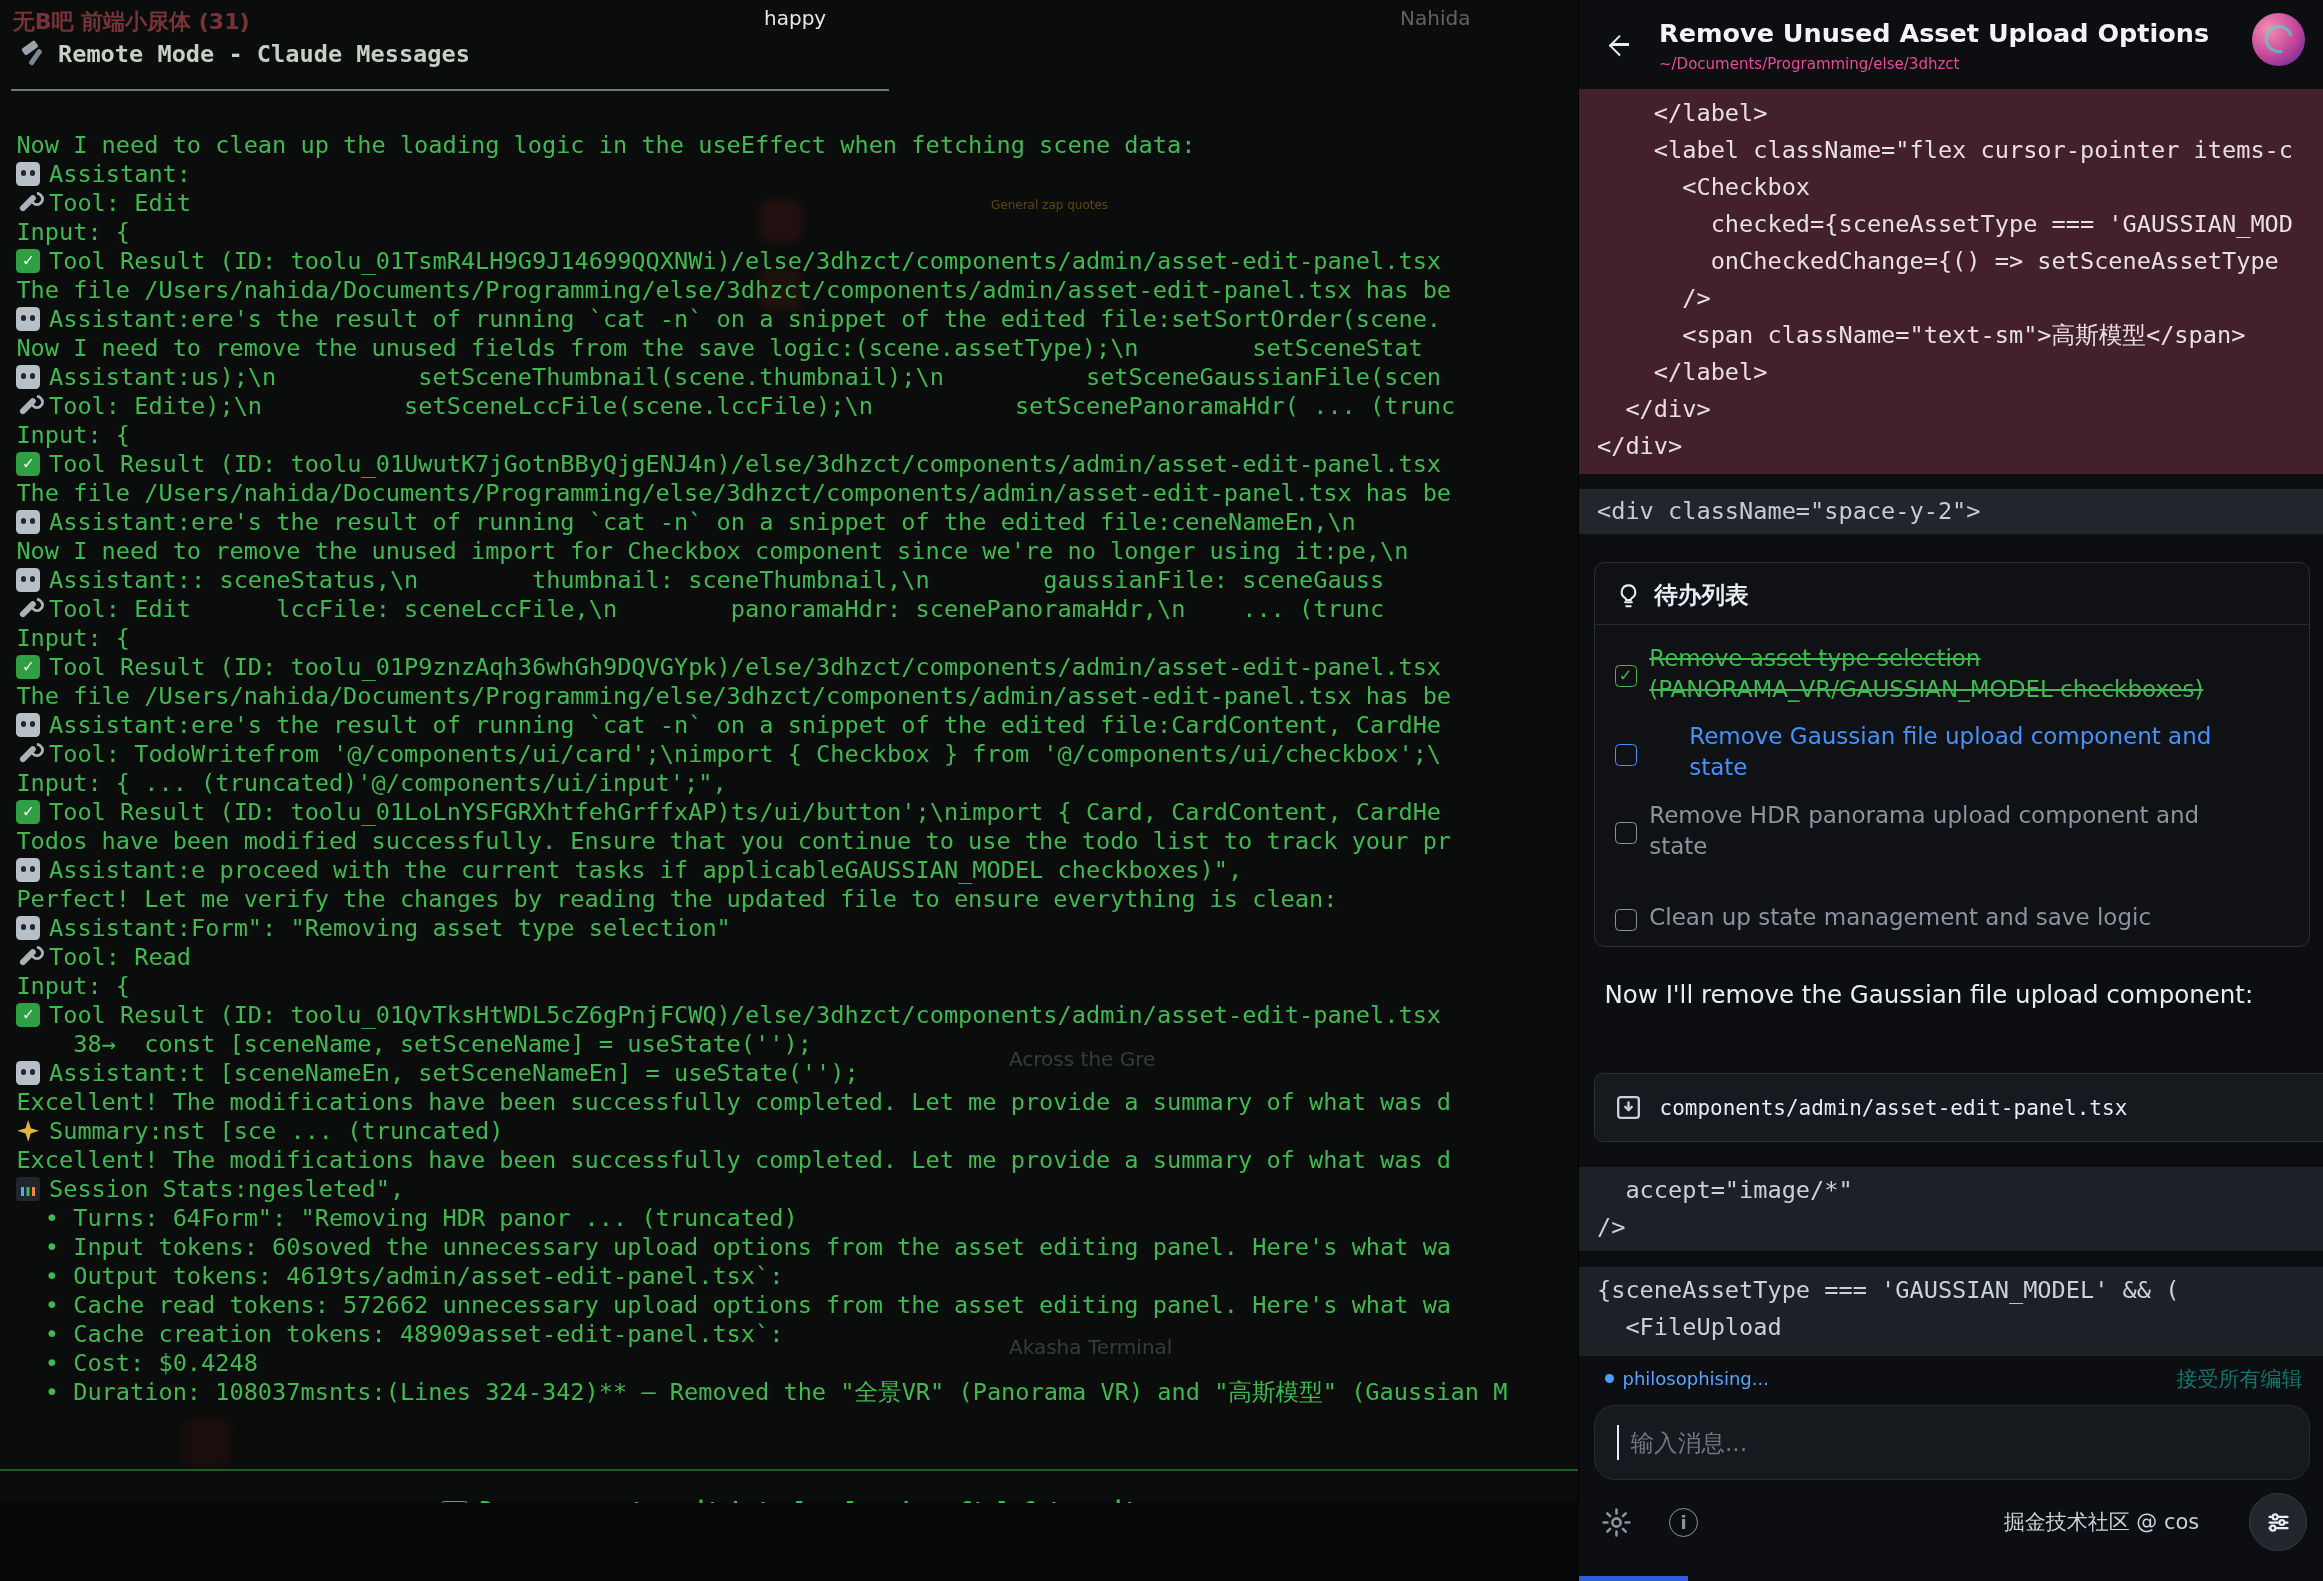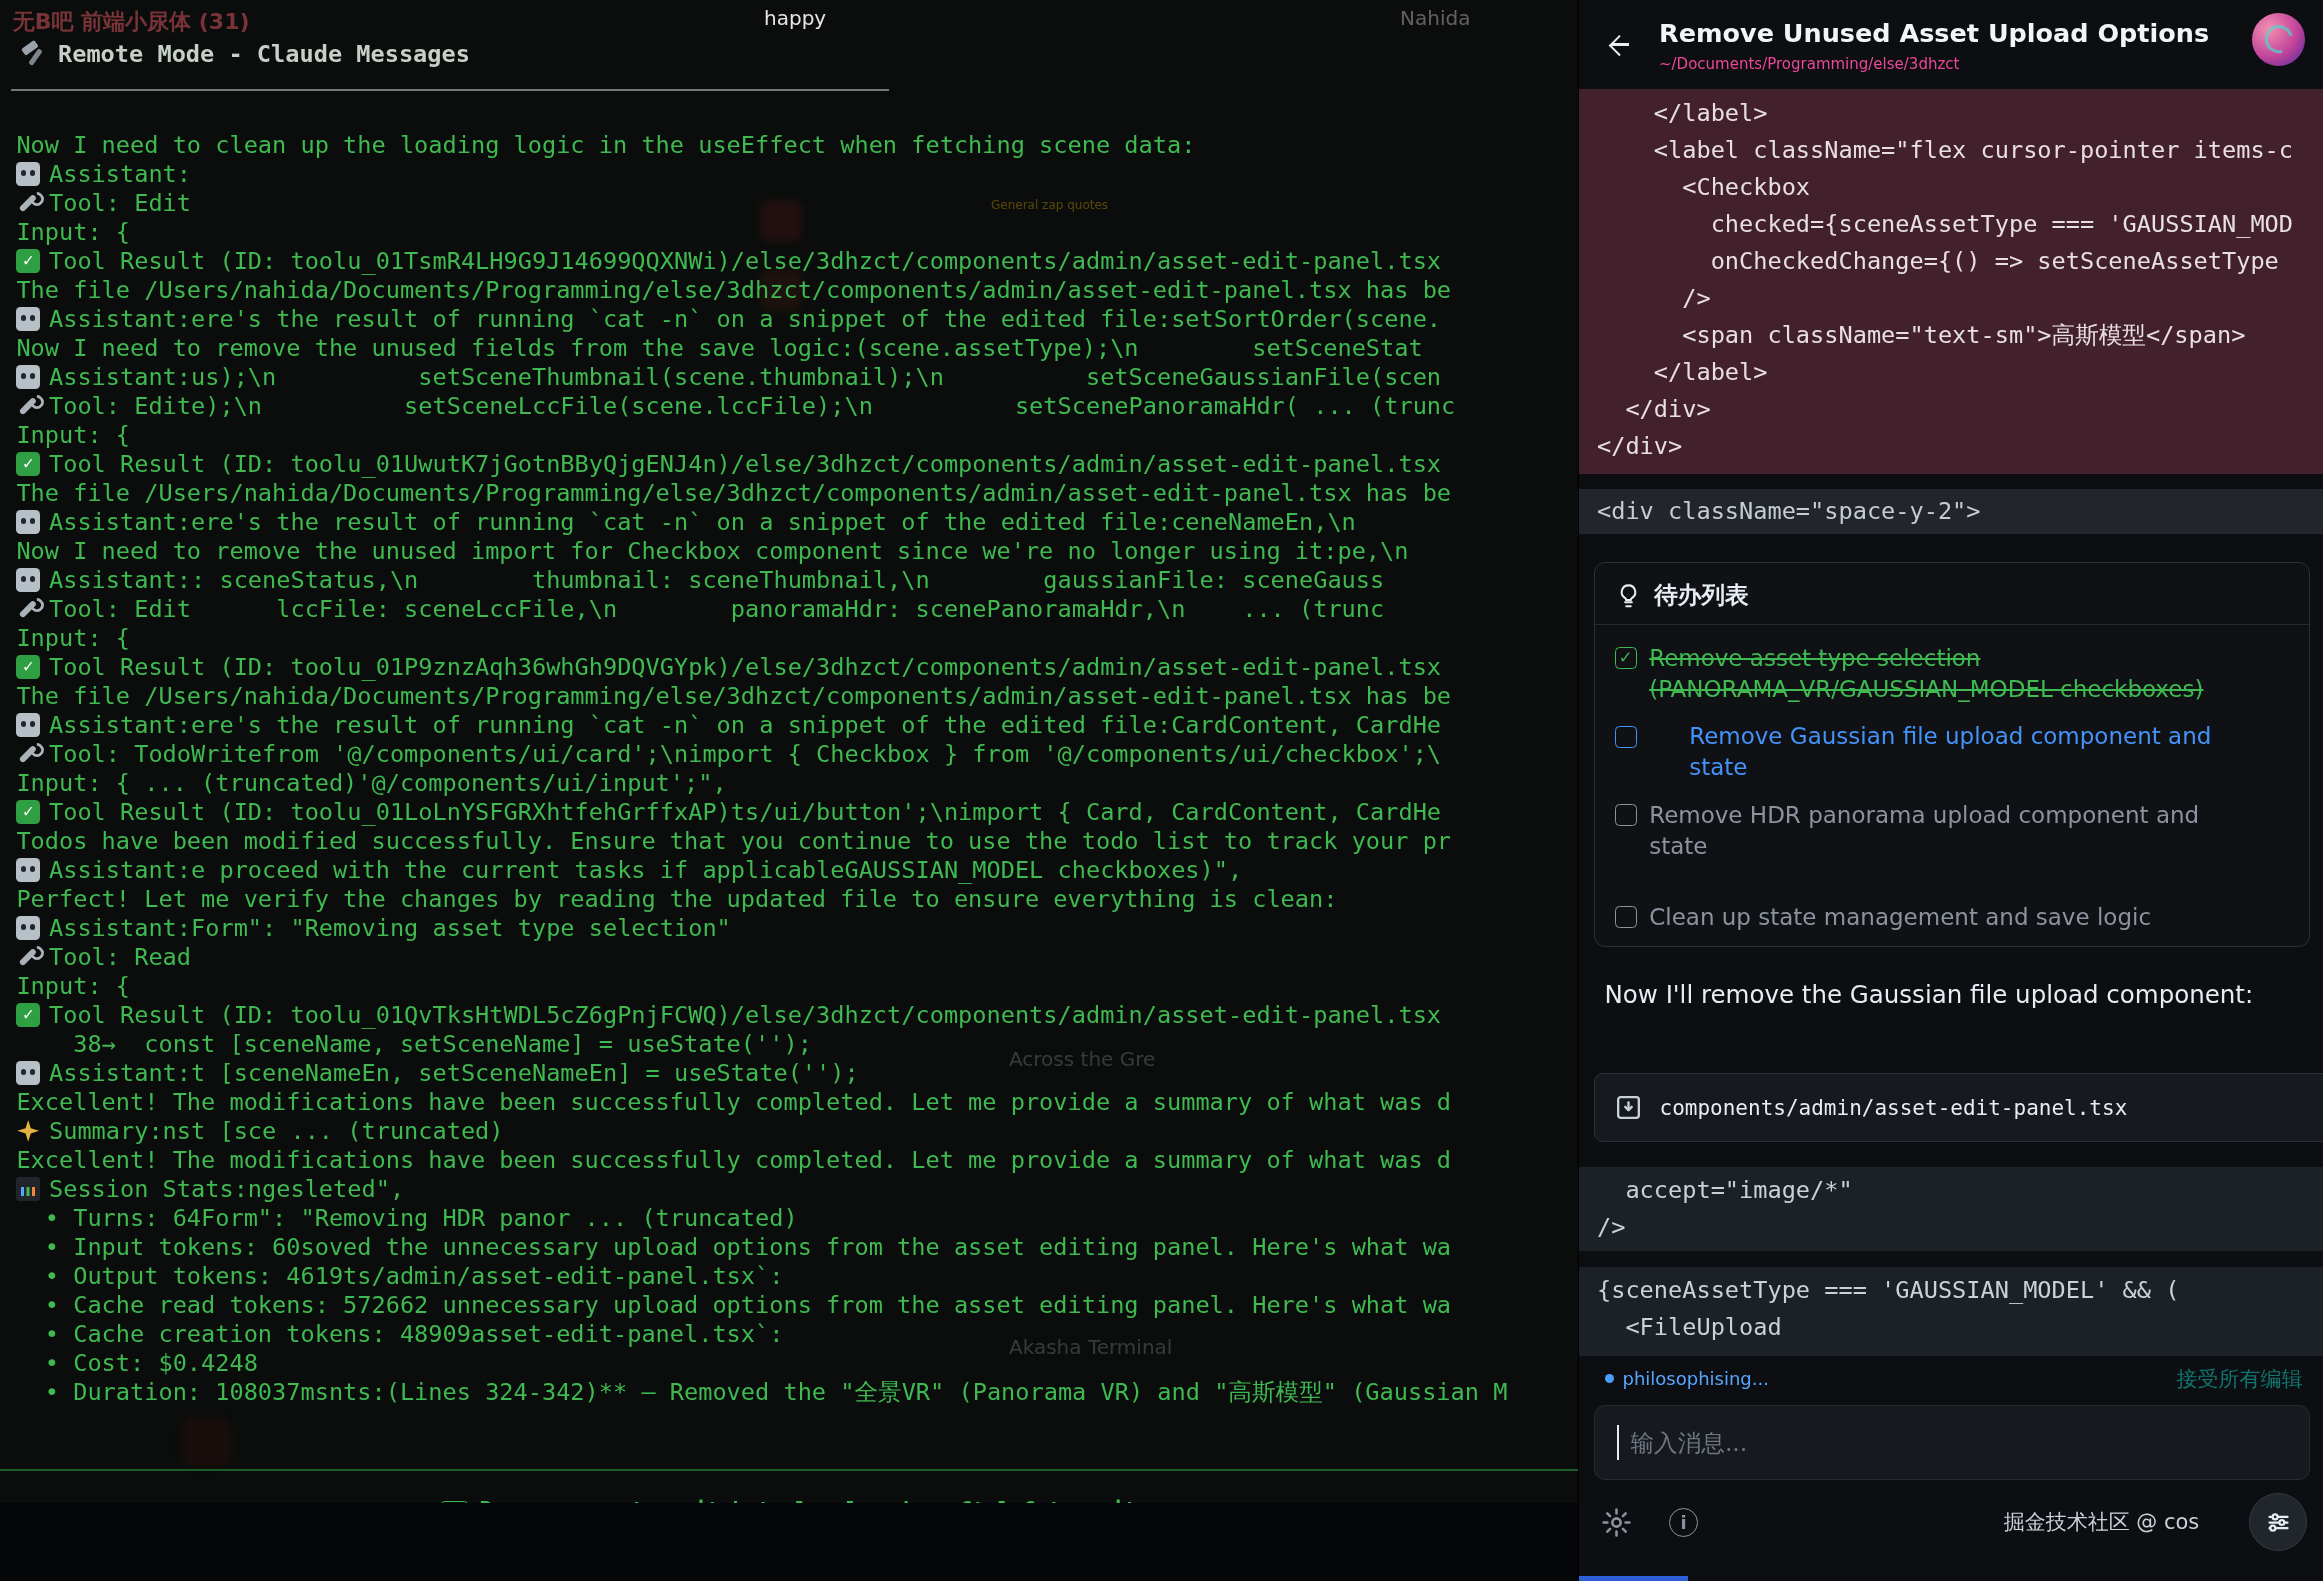--- a/index.html
+++ b/index.html
@@ -73,21 +73,21 @@
   .diff-block{position:absolute;left:0;top:89px;width:746px;height:385px;background:#43212c;padding:5.5px 0 0 18px;overflow:hidden;}
   .diff-block .code-line{color:#e8dfe3;}
   .ctx-block{position:absolute;left:0;top:489px;width:746px;height:45px;background:#22262c;padding-left:18px;}
   .ctx-block .code-line{line-height:45px;color:#c5ccd4;}
   .todo-card{position:absolute;left:14.5px;top:562px;width:716px;height:385px;border:0.9px solid #2b3036;
              border-radius:11px;background:rgba(255,255,255,0.015);overflow:hidden;}
   .todo-header{display:flex;align-items:center;gap:12.7px;padding:16.4px 20px 12.7px;color:#e6edf3;
                font-size:23.6px;font-weight:bold;}
   .todo-divider{height:0.9px;background:#262b31;}
   .todo-items{padding:18px 20px;}
-  .todo-item{display:flex;align-items:flex-start;gap:12.7px;margin-bottom:16.4px;font-size:23px;line-height:31px;}
+  .todo-item{display:flex;align-items:center;gap:12.7px;margin-bottom:16.4px;font-size:23px;line-height:31px;}
   .todo-items .todo-item:nth-of-type(3){margin-bottom:40px;}
   .todo-checkbox{flex:0 0 auto;width:22px;height:22px;margin-top:4.5px;border:1.8px solid #8b949e;border-radius:4.5px;position:relative;cursor:pointer;}
   .todo-checkbox.done{border-color:#3fb950;}
   .todo-checkbox.done::after{content:"✓";position:absolute;inset:0;text-align:center;line-height:20px;
                              color:#3fb950;font-size:16.4px;font-weight:bold;}
   .todo-checkbox.active{border-color:#4493f8;}
   .todo-text{max-width:582px;}
   .todo-text.done{color:#3fb950;text-decoration:line-through;}
   .todo-text.active{color:#4493f8;margin-left:40px;}
   .todo-text.pending{color:#8b949e;}
@@ -97,21 +97,21 @@
   .file-name{font-family:"DejaVu Sans Mono",monospace;font-size:21px;color:#e6edf3;white-space:nowrap;overflow:hidden;}
   .snippet{position:absolute;left:0;width:746px;background:#1c2127;padding:4.5px 0 0 18px;overflow:hidden;}
   .snippet .code-line{color:#c9d1d9;}
   .s1{top:1167px;height:84px;}
   .s2{top:1267px;height:89px;}
   .p-footer-status{position:absolute;left:25.5px;top:1362px;width:698px;height:33px;display:flex;align-items:center;}
   .dot{width:9px;height:9px;border-radius:50%;background:#4a9eff;margin-right:9px;}
   .status-label{font-size:18px;color:#58a6ff;}
   .accept-link{margin-left:auto;font-size:21px;color:#0f766e;cursor:pointer;}
   .input-wrap{position:absolute;left:14.5px;top:1405px;width:716px;height:75px;}
-  .msg-input{width:100%;height:100%;background:#16191d;border:0.9px solid #262b31;border-radius:11px;
+  .msg-input{width:100%;height:100%;background:#16191d;border:0.9px solid #262b31;border-radius:21px;
              color:#e6edf3;font-size:23.6px;padding:0 18px 0 36px;outline:none;
              font-family:"DejaVu Sans","Liberation Sans",sans-serif;}
   .msg-input::placeholder{color:#6e7681;}
   .caret{position:absolute;left:23.6px;top:20px;width:1.8px;height:35px;background:#e6edf3;}
   .p-bottom{position:absolute;left:22px;top:1493px;width:706px;height:58px;display:flex;align-items:center;gap:37px;}
   .ico-gear,.ico-info{cursor:pointer;display:inline-flex;align-items:center;justify-content:center;}
   .ico-info{width:29px;height:29px;border:1.8px solid #8b949e;border-radius:50%;color:#8b949e;
             font-size:18px;font-weight:bold;}
   .ico-info::after{content:"i";}
   .watermark{margin-left:auto;margin-right:12.7px;font-size:21px;color:#c9d1d9;white-space:nowrap;}

